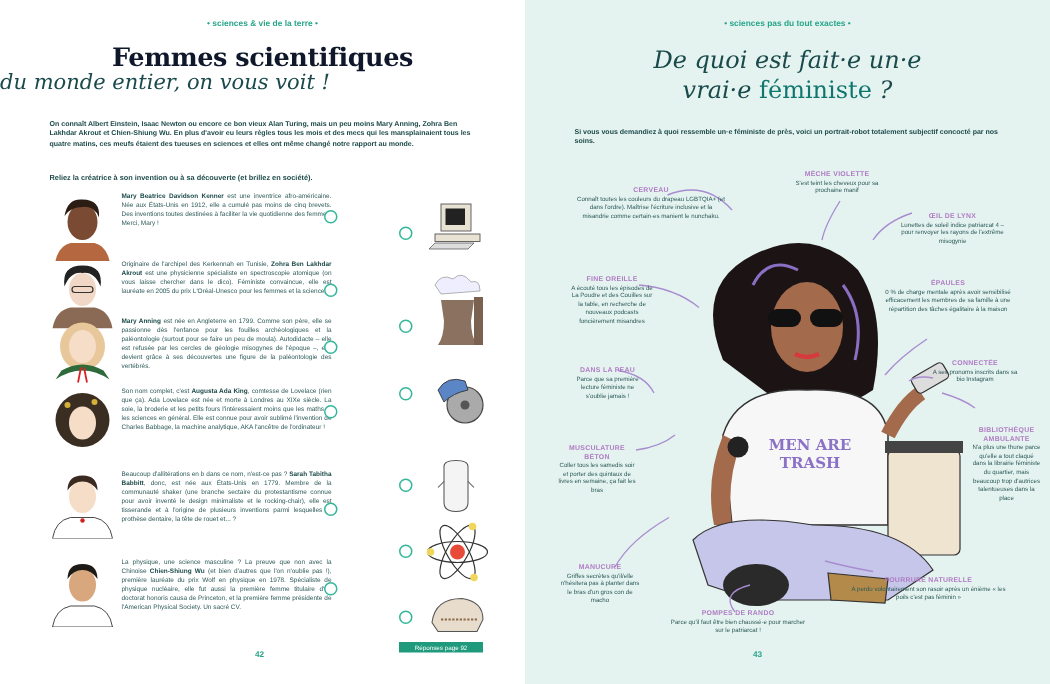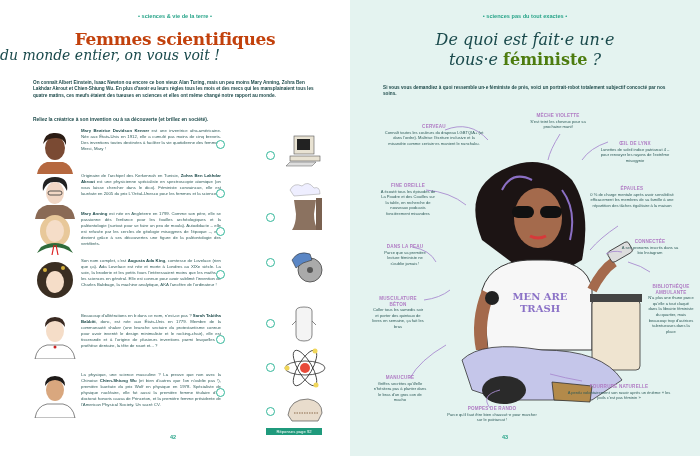--- a/index.html
+++ b/index.html
@@ -2,34 +2,34 @@
 <html><head>
 <meta charset="utf-8">
 <style>
   *{box-sizing:border-box;margin:0;padding:0}
   html,body{width:700px;height:456px;overflow:hidden;background:#fff}
   body{position:relative;font-family:"Liberation Sans",sans-serif;color:#1d4a4a}
   .page{position:absolute;top:0;height:456px}
   .left{left:0;width:350px;background:#ffffff}
   .right{left:350px;width:350px;background:#e4f3f0}
   .kicker{position:absolute;left:0;right:0;text-align:center;font-size:5.6px;font-weight:bold;color:#2aa58a;top:13px}
-  .title-l{position:absolute;left:0;right:0;top:29px;text-align:center;font-family:"DejaVu Serif",serif;font-weight:bold;font-size:17px;color:#c2410c;letter-spacing:-0.3px}
+  .title-l{position:absolute;left:0;right:0;top:29px;text-align:center;font-family:"DejaVu Serif",serif;font-weight:bold;font-size:17px;color:#0f172a;letter-spacing:-0.3px}
   .subtitle-l{position:absolute;left:0;right:0;top:47px;text-align:left;font-family:"DejaVu Serif",serif;font-style:italic;font-size:14px;color:#1a4a4c}
   .intro{position:absolute;left:33px;width:285px;top:80px;font-size:4.7px;line-height:6.3px;font-weight:bold;color:#1d4a4a}
   .instr{position:absolute;left:33px;top:117px;font-size:4.9px;font-weight:bold;color:#1d4a4a}
   .entry{position:absolute;left:33px;width:215px;height:56px}
   .portrait{position:absolute;left:0;top:0;width:44px;height:46px}
   .bio{position:absolute;left:48px;top:0;width:140px;font-size:4.3px;line-height:6px;color:#2d5a58;text-align:justify}
   .bio b{color:#1d4a4a}
   .dot{position:absolute;width:9px;height:9px;border:1.3px solid #33b79a;border-radius:50%;background:#fff}
   .item{position:absolute;left:282px;width:46px;height:40px}
   .answers{position:absolute;left:266px;top:428px;width:56px;height:7px;background:#1f9a7c;color:#fff;font-size:4.2px;text-align:center;line-height:7px}
   .pnum{position:absolute;font-size:5.5px;color:#2aa58a;font-weight:bold}
   .title-r{position:absolute;left:0;right:0;top:30px;text-align:center;font-family:"DejaVu Serif",serif;font-style:italic;font-size:16px;color:#1a4a4c;line-height:20px}
-  .title-r .fem{font-style:normal;font-weight:bold;color:#4d7c0f}
+  .title-r .fem{font-style:normal;font-weight:normal;color:#0f766e}
   .intro-r{position:absolute;left:33px;width:290px;top:85px;font-size:4.7px;line-height:6.4px;font-weight:bold;color:#1d4a4a}
   .lab{position:absolute;text-align:center;font-size:4.1px;line-height:5.6px;color:#2d5a58}
   .lab .h{display:block;font-weight:bold;color:#b07cc4;font-size:4.6px;letter-spacing:0.2px}
   svg.arrows{position:absolute;left:0;top:0;width:350px;height:456px;pointer-events:none}
   .figure{position:absolute;left:92px;top:150px;width:200px;height:260px}
 </style>
 </head>
 <body>
 
 <div class="page left">
@@ -144,21 +144,21 @@
     </svg>
 
   <div class="answers">Réponses page 92</div>
   <div class="pnum" style="left:170px;top:434px">42</div>
 </div>
 
 <div class="page right">
   <div class="kicker">• sciences pas du tout exactes •</div>
   <div class="title-r">
     <div>De quoi est fait·e un·e</div>
-    <div><span>tous·e </span><span class="fem">féministe</span><span> ?</span></div>
+    <div><span>vrai·e </span><span class="fem">féministe</span><span> ?</span></div>
   </div>
   <div class="intro-r">Si vous vous demandiez à quoi ressemble un·e féministe de près, voici un portrait-robot totalement subjectif concocté par nos soins.</div>
 
   <svg class="figure" viewBox="0 0 200 260">
     <path d="M40 90 Q20 40 60 20 Q100 0 130 30 Q150 60 140 110 Q110 130 80 120Z" fill="#1c1414"></path>
     <path d="M60 40 Q70 20 90 30 M120 40 Q135 60 128 90" stroke="#8b6fc4" stroke-width="2" fill="none"></path>
     <ellipse cx="96" cy="68" rx="24" ry="30" fill="#a46a4c"></ellipse>
     <rect x="70" y="56" width="22" height="12" rx="6" fill="#111"></rect>
       <rect x="98" y="56" width="22" height="12" rx="6" fill="#111"></rect>
     <path d="M88 86 Q96 90 104 86" stroke="#d63a3a" stroke-width="3" fill="none"></path>

